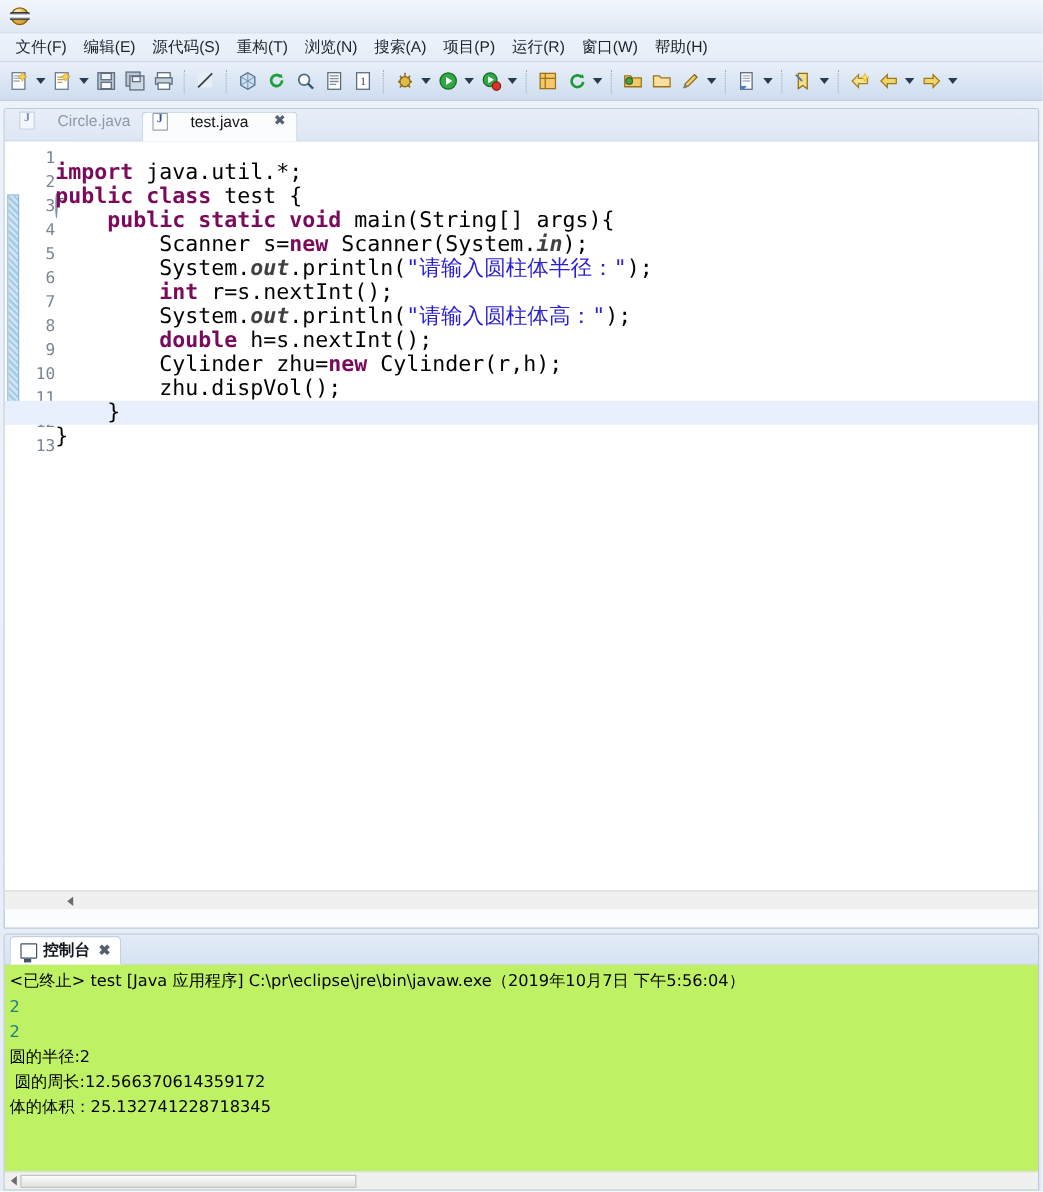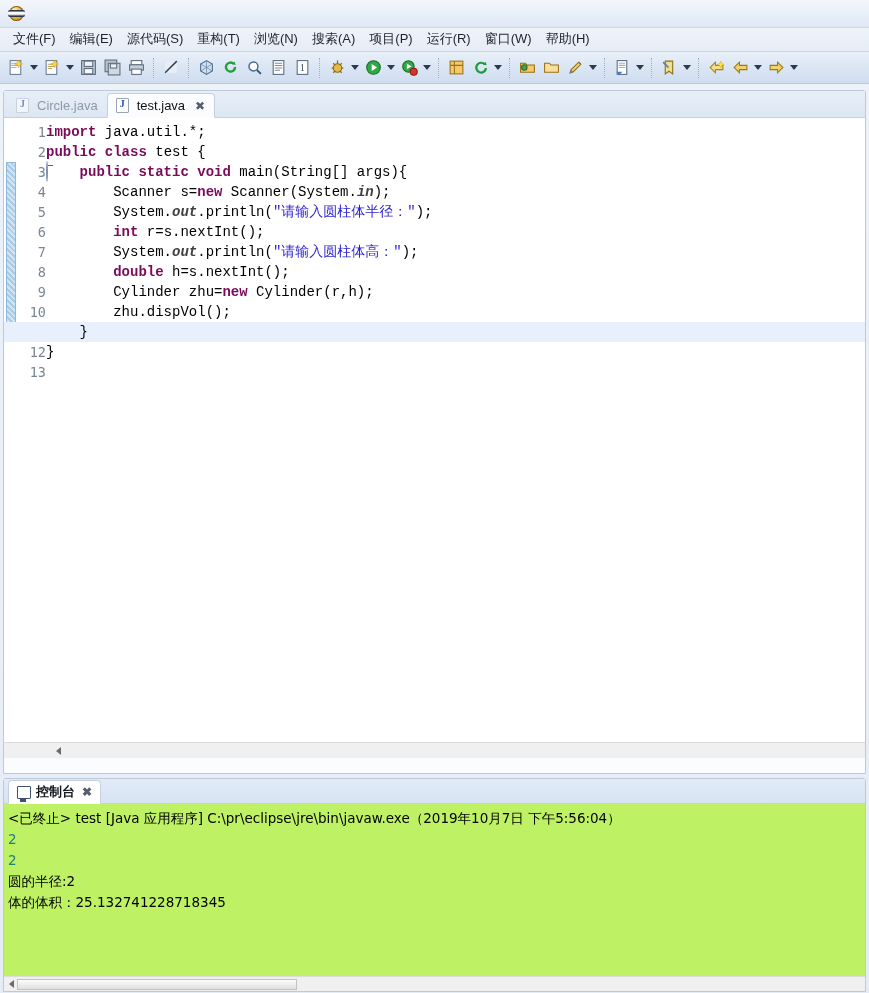--- a/index.html
+++ b/index.html
@@ -120,24 +120,24 @@
     position: relative;
     background: linear-gradient(to bottom, #e7eef8 0%, #dde7f4 100%);
     display: flex;
     align-items: flex-end;
     padding-left: 4px;
     border-bottom: 1px solid #c4d0e0;
   }
   .tab {
     height: 25px;
     display: flex;
-    align-items: center;
+    align-items: flex-start;
     padding: 0 9px 0 8px;
     font-size: 13px;
-    gap: 8px;
+    gap: 19px;
     white-space: nowrap;
     position: relative;
     top: 1px;
   }
   .tab.inactive { color: #8e99a8; }
   .tab.active {
     background: #fbfcfe;
     border: 1px solid #c4d0e0;
     border-bottom: 1px solid #fbfcfe;
     border-radius: 4px 4px 0 0;
@@ -216,26 +216,25 @@
     background: #eef4fb;
     position: relative;
   }
   .fold-mark::after {
     content: "";
     position: absolute; left: 1px; top: 3px;
     width: 5px; height: 1px; background: #55657a;
   }
   .code-lines {
     position: absolute;
-    left: 0; right: 0; top: 0;
+    left: 0; right: 0; top: 12px;
     padding-top: 4px;
-    font-size: 14px;
+    font-size: 18px;
     line-height: 20px;
     white-space: pre;
-    font-family: Liberation Mono, monospace;
   }
   .cl {
     height: 20px;
     padding-left: 42px;
   }
   .cl.current {
     background: #e8f0fd;
   }
   .kw   { color: #7a0a5a; font-weight: bold; }
   .str  { color: #2a1fd0; }
@@ -625,20 +624,21 @@
         <span class="console-icon"></span>
         <span>控制台</span>
         <span class="tab-close">✖</span>
       </div>
     </div>
     <div class="console-body" id="consolebody">
         <div class="c-line">&lt;已终止&gt; test [Java 应用程序] C:\pr\eclipse\jre\bin\javaw.exe（2019年10月7日 下午5:56:04）</div>
         <div class="c-line input">2</div>
         <div class="c-line input">2</div>
         <div class="c-line">圆的半径:2</div>
+        <div class="c-line"> 圆的周长:12.566370614359172</div>
         <div class="c-line">体的体积：25.132741228718345</div>
       </div>
     <div class="console-hscroll">
       <i></i>
       <span class="thumb"></span>
     </div>
   </div>
 
 </div>
 

